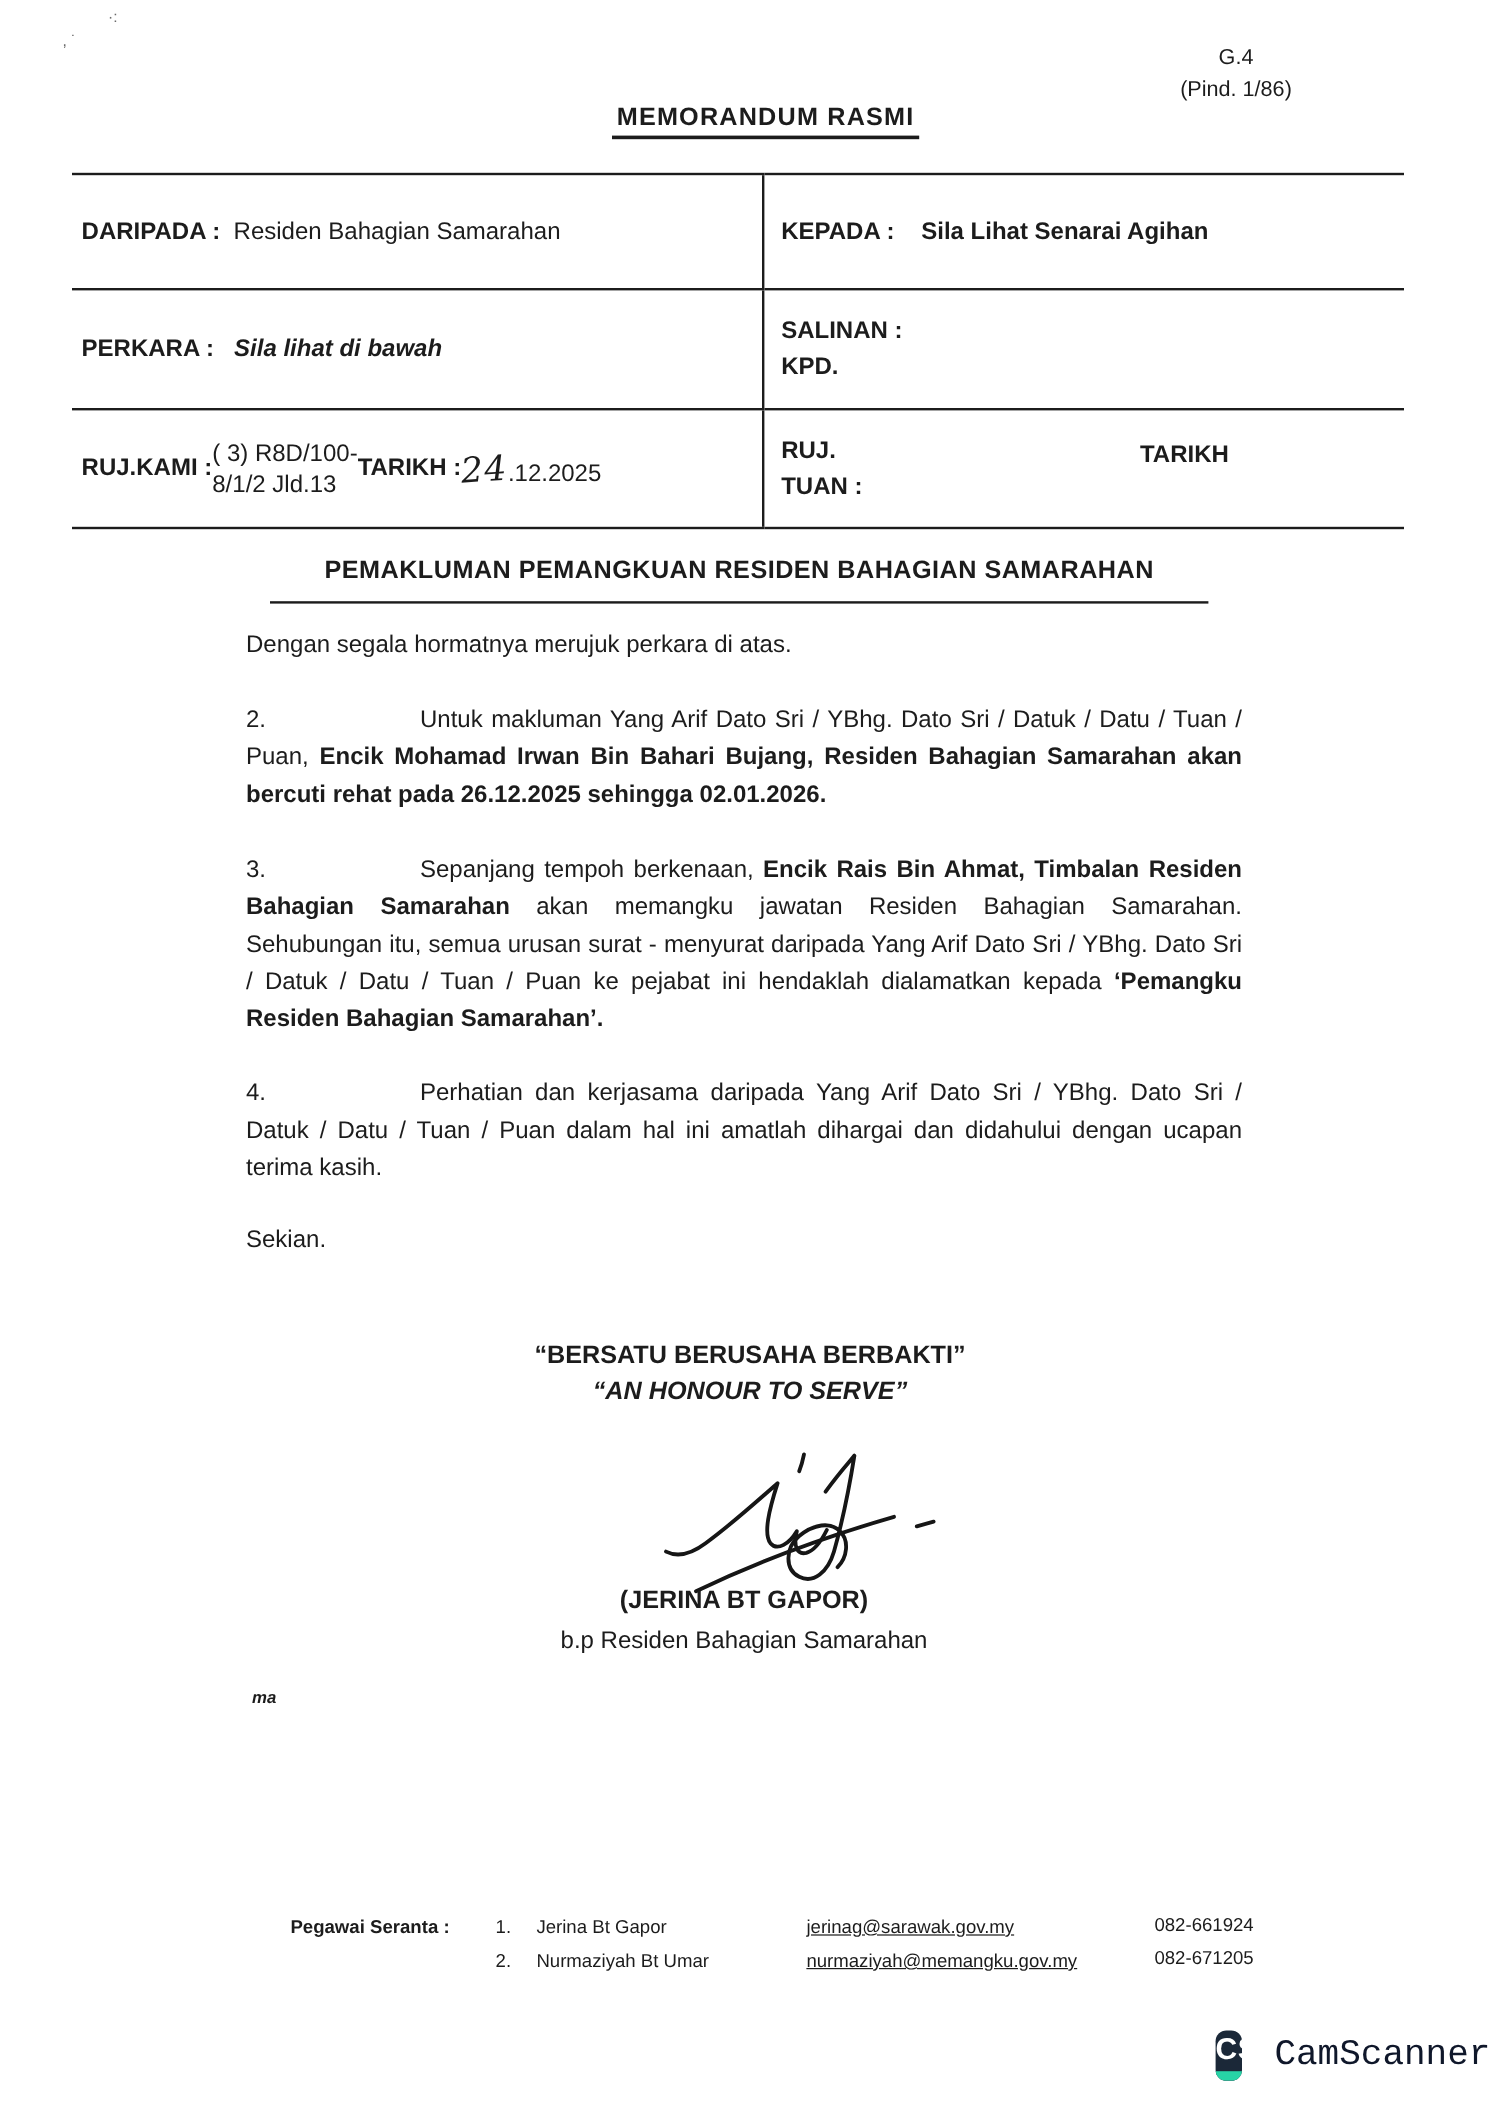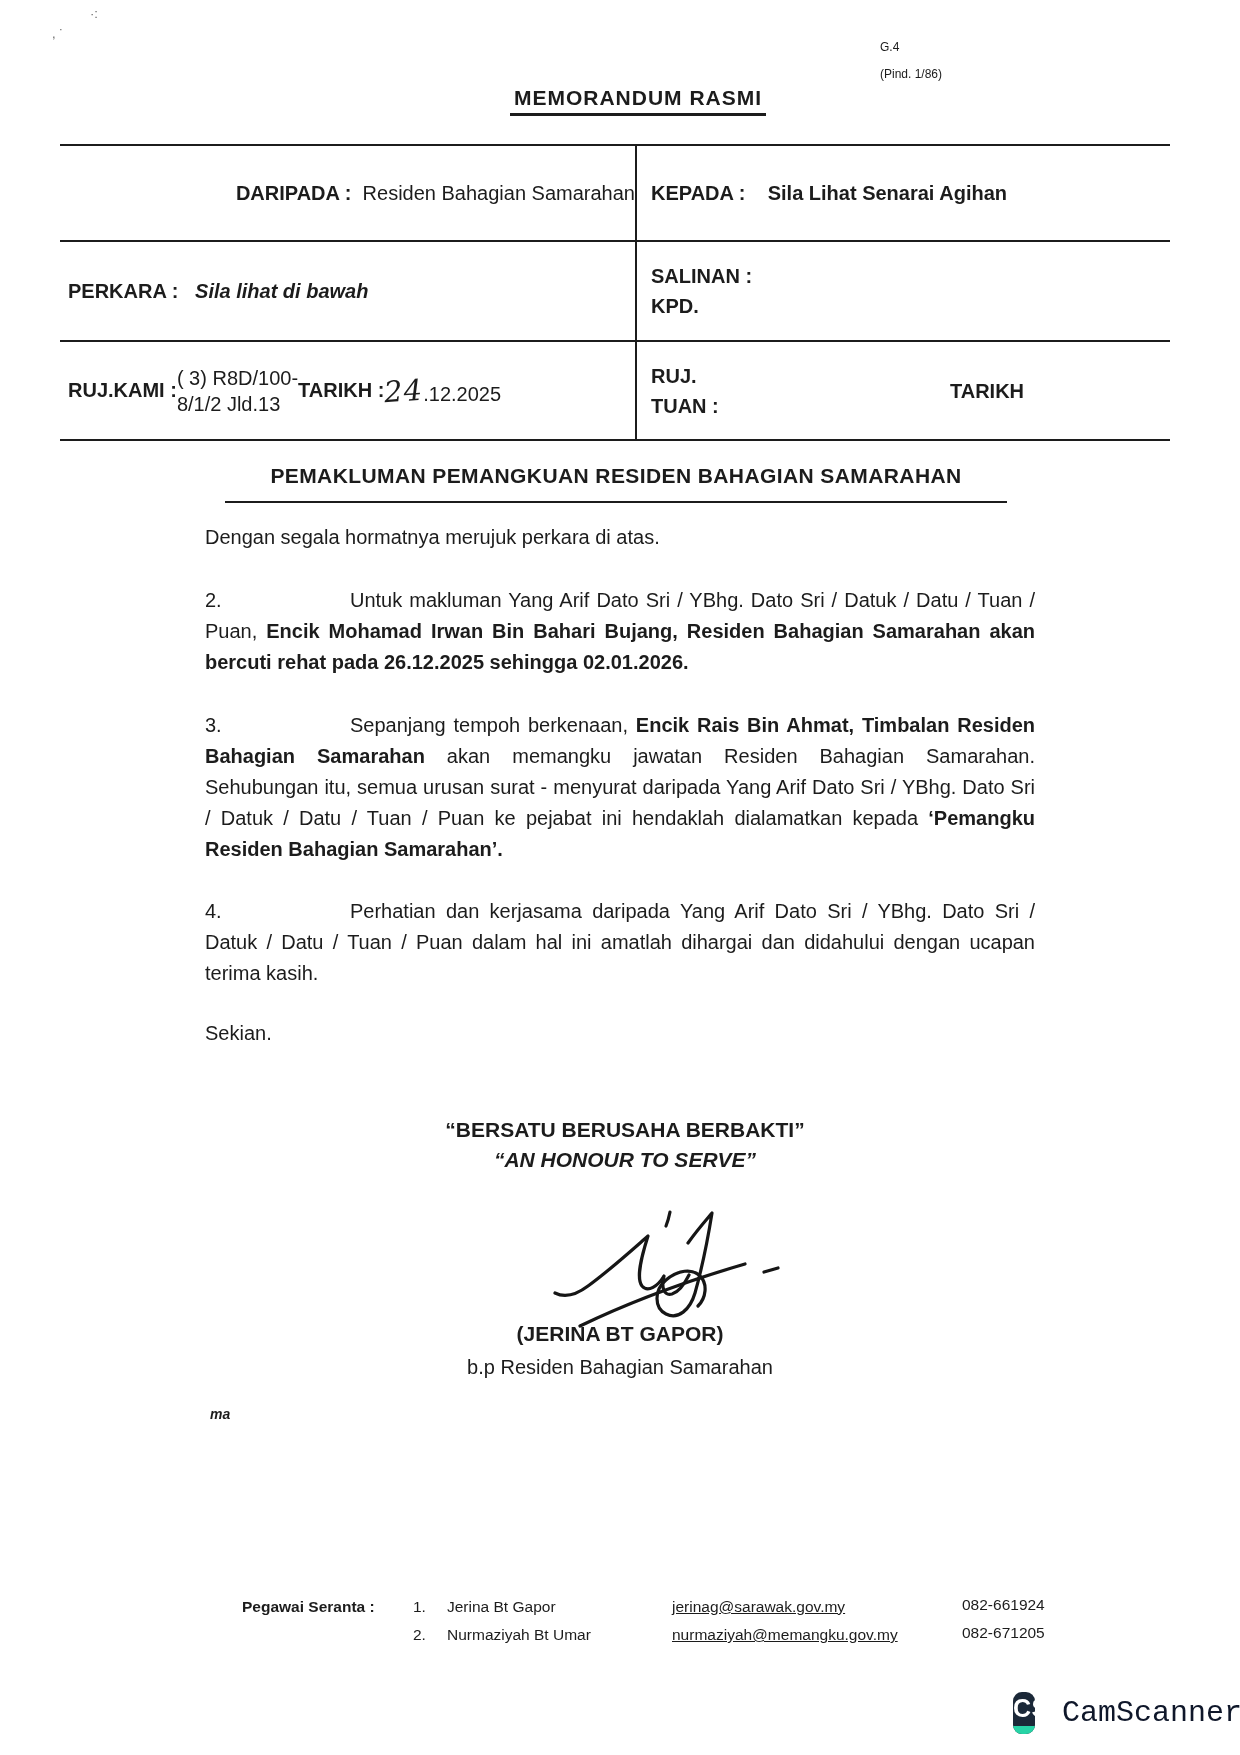--- a/index.html
+++ b/index.html
@@ -8,21 +8,21 @@
     position:relative; width:1240px; height:1755px; margin:0 auto;
     background:#ffffff; color:#1c1c1c;
     font-family:"Liberation Sans", sans-serif; overflow:hidden;
   }
   .abs { position:absolute; }
   .b { font-weight:bold; }
   .i { font-style:italic; }
   .artifact { color:#6a6a6a; font-size:13px; }
 
   
-  .form-code { right:60px; top:34px; width:300px; text-align:left; font-size:12px; line-height:27px; }
+  .form-code { right:60px; top:34px; width:300px; text-align:center; font-size:18px; line-height:27px; }
 
   
   .title-wrap { left:0; top:86px; width:1276px; text-align:center; }
   .title { display:inline-block; font-size:21px; font-weight:bold; letter-spacing:1px;
            border-bottom:3px solid #1c1c1c; padding:0 4px 3px 4px; }
 
   
   table.hdr { position:absolute; left:60px; top:144px; width:1110px; border-collapse:collapse;
               font-size:20px; table-layout:fixed; }
   table.hdr td { border-top:2.5px solid #1c1c1c; border-bottom:2.5px solid #1c1c1c;
@@ -73,21 +73,21 @@
     <div>(Pind. 1/86)</div>
   </div>
 
   <div class="abs title-wrap">
     <span class="title">MEMORANDUM RASMI</span>
   </div>
 
   <table class="hdr">
     <tbody>
         <tr class="r1">
-      <td style="width:576px;text-align:right;">
+      <td style="width:576px;">
         <span class="b">DARIPADA :</span>&nbsp;
         <span>Residen Bahagian Samarahan</span>
       </td>
       <td class="rcell">
         <span class="b">KEPADA :</span>&nbsp;&nbsp;&nbsp;
         <span class="b">Sila Lihat Senarai Agihan</span>
       </td>
     </tr>
     <tr class="r2">
       <td>
@@ -113,21 +113,21 @@
           <span style="white-space:nowrap;">
             <span class="handwritten">24</span><span>.12.2025</span>
           </span>
         </div>
       </td>
       <td class="rcell" style="position:relative;">
         <div class="two-line b">
           <div>RUJ.</div>
           <div>TUAN :</div>
         </div>
-        <span class="b abs" style="left:265px; top:38px; width:170px; text-align:center;">TARIKH</span>
+        <span class="b abs" style="left:265px; top:26px; width:170px; text-align:center;">TARIKH</span>
       </td>
     </tr>
   </tbody>
     </table>
 
   <div class="abs subject-wrap">
     <span class="subject">PEMAKLUMAN PEMANGKUAN RESIDEN BAHAGIAN SAMARAHAN</span>
   </div>
 
   <div class="abs para" style="top:522px;">

